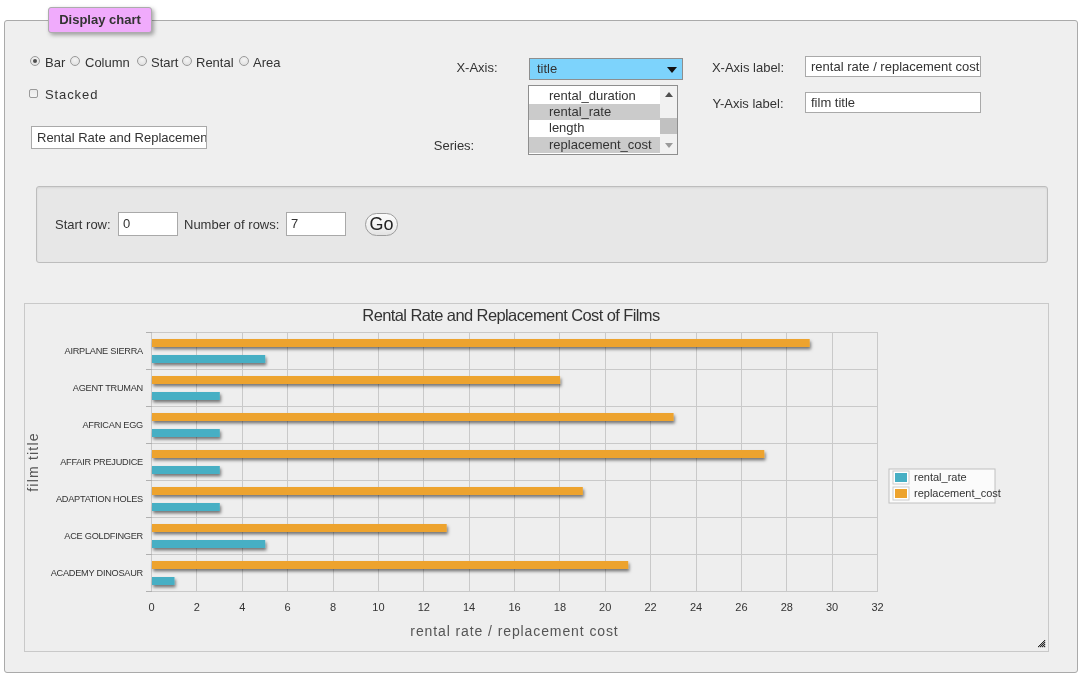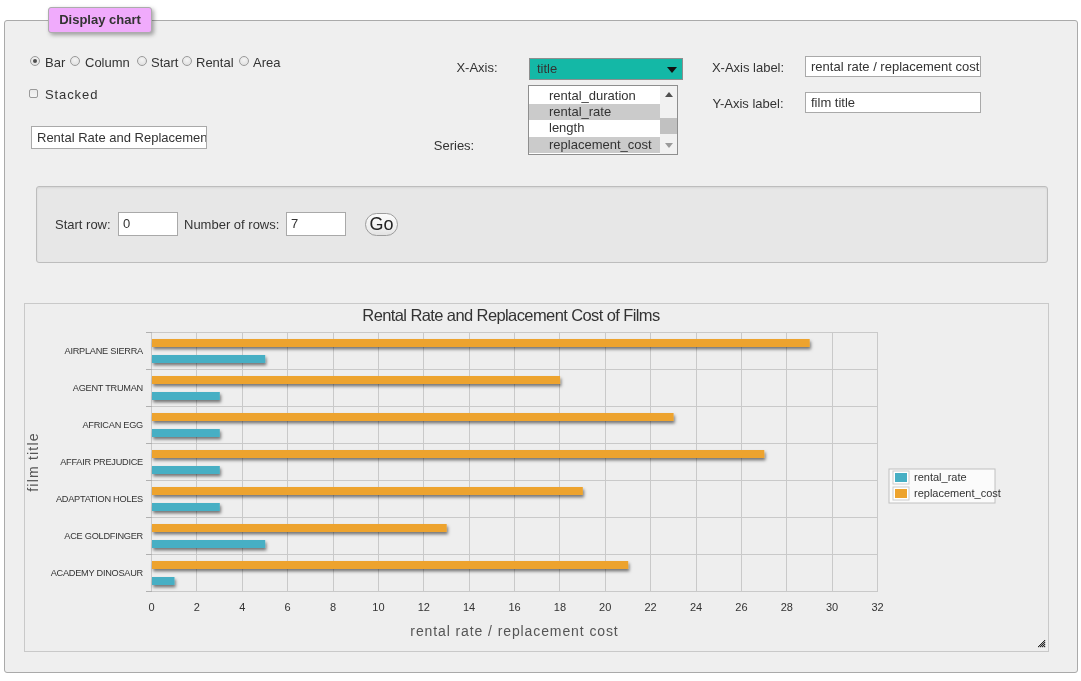--- a/index.html
+++ b/index.html
@@ -13,21 +13,21 @@
 .r { text-align:center; }
 .radio { position:absolute; width:10px; height:10px; border:1px solid #9a9a9a;
   border-radius:50%; background:radial-gradient(circle at 50% 35%, #f4f4f4 , #dcdcdc); }
 .radio.on:after { content:""; position:absolute; left:2px; top:2px; width:4px; height:4px;
   border-radius:50%; background:#4c4c4c; }
 #cbx { position:absolute; left:29px; top:88.5px; width:9px; height:9px;
   border:1px solid #9a9a9a; border-radius:2px; background:linear-gradient(#eaeaea,#f5f5f5); }
 .inp { position:absolute; background:#fff; border:1px solid #a9a9a9;
   font-size:13px; color:#333; line-height:20px; padding-left:5px;
   overflow:hidden; white-space:nowrap; }
-#sel { position:absolute; left:529px; top:58px; width:154px; height:22px; background:#14b8a6;
+#sel { position:absolute; left:529px; top:58px; width:154px; height:22px; background:#7dd3fc;
   border:1px solid #8e8e8e; line-height:20px; padding-left:7px; }
 #sel:after { content:""; position:absolute; right:5px; top:7.5px; width:0; height:0;
   border-left:5px solid transparent; border-right:5px solid transparent; border-top:6px solid #111; }
 #list { position:absolute; left:528px; top:85px; width:150px; height:70px;
   background:#fff; border:1px solid #8e8e8e; padding-top:2px; }
 #list .it { height:16.2px; line-height:16.2px; padding-left:20px; white-space:nowrap;
   width:131px; overflow:hidden; }
 #list .sel { background:#cbcbcb; }
 #sb { position:absolute; right:0; top:0; width:17px; height:68px; background:#f1f1f1; }
 .sbbtn { position:absolute; right:0; width:17px; height:17px; background:#f1f1f1; }

